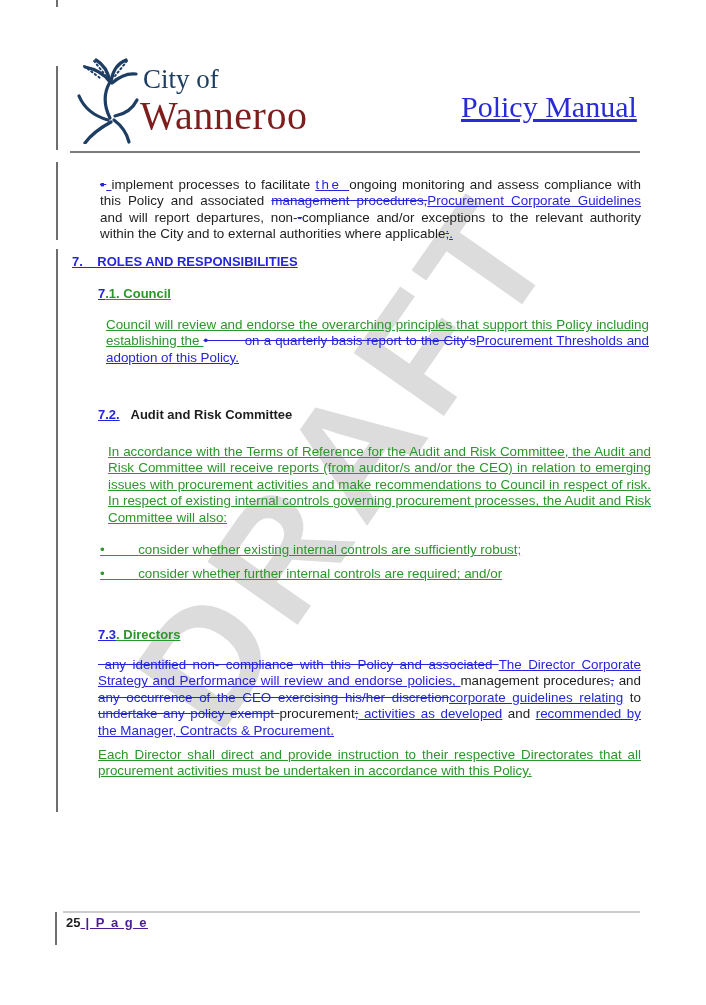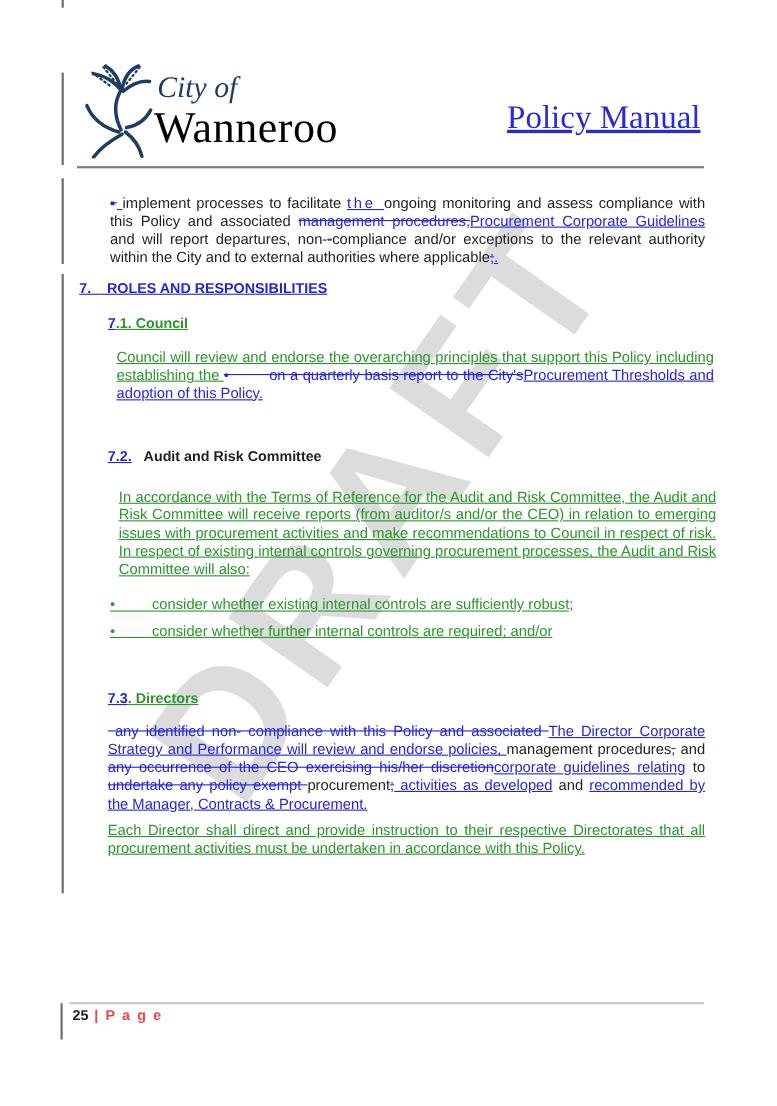--- a/index.html
+++ b/index.html
@@ -23,26 +23,26 @@
     transform:rotate(-55deg);
     transform-origin:center center;
     z-index:1;
     user-select:none;
   }
   
   #logo-icon{position:absolute;left:70px;top:58px;z-index:2;}
   #logo-caption-top{
     position:absolute;left:143px;top:64px;z-index:2;
     font-family:"Liberation Serif", serif;
-    font-style:italic;font-size:27px;color:#1d3d63;
+    font-size:27px;color:#1d3d63;
   }
   #logo-caption-bottom{
     position:absolute;left:140px;top:92px;z-index:2;
     font-family:"Liberation Serif", serif;
-    font-size:40px;color:#000000;letter-spacing:0.5px;
+    font-size:40px;color:#7f1d1d;letter-spacing:0.5px;
   }
   #manual-title{
     position:absolute;left:461px;top:90px;z-index:2;
     font-family:"Liberation Serif", serif;
     font-size:30px;color:#2a2ad8;
     text-decoration:underline;
   }
   #header-rule{
     position:absolute;left:70px;top:151px;width:570px;height:2px;
     background:#7c7c7c;z-index:2;
@@ -83,21 +83,21 @@
   #footer-rule{
     position:absolute;left:63px;top:911px;width:577px;height:2px;
     background:#cccccc;z-index:2;
   }
   #footer-text{
     position:absolute;left:66px;top:915px;z-index:2;
     font-size:13px;font-weight:700;
   }
   #footer-page-number{color:#1e1e1e;}
   #footer-page-label{
-    color:#ef4444;letter-spacing:1.5px;
+    color:#4c1d95;text-decoration:underline;letter-spacing:1.5px;
   }
 </style>
 </head>
 <body>
 
 <div id="page">
 
   <div id="watermark">DRAFT</div>
 
   <svg id="logo-icon" width="72" height="86" viewBox="0 0 72 86" fill="none">

